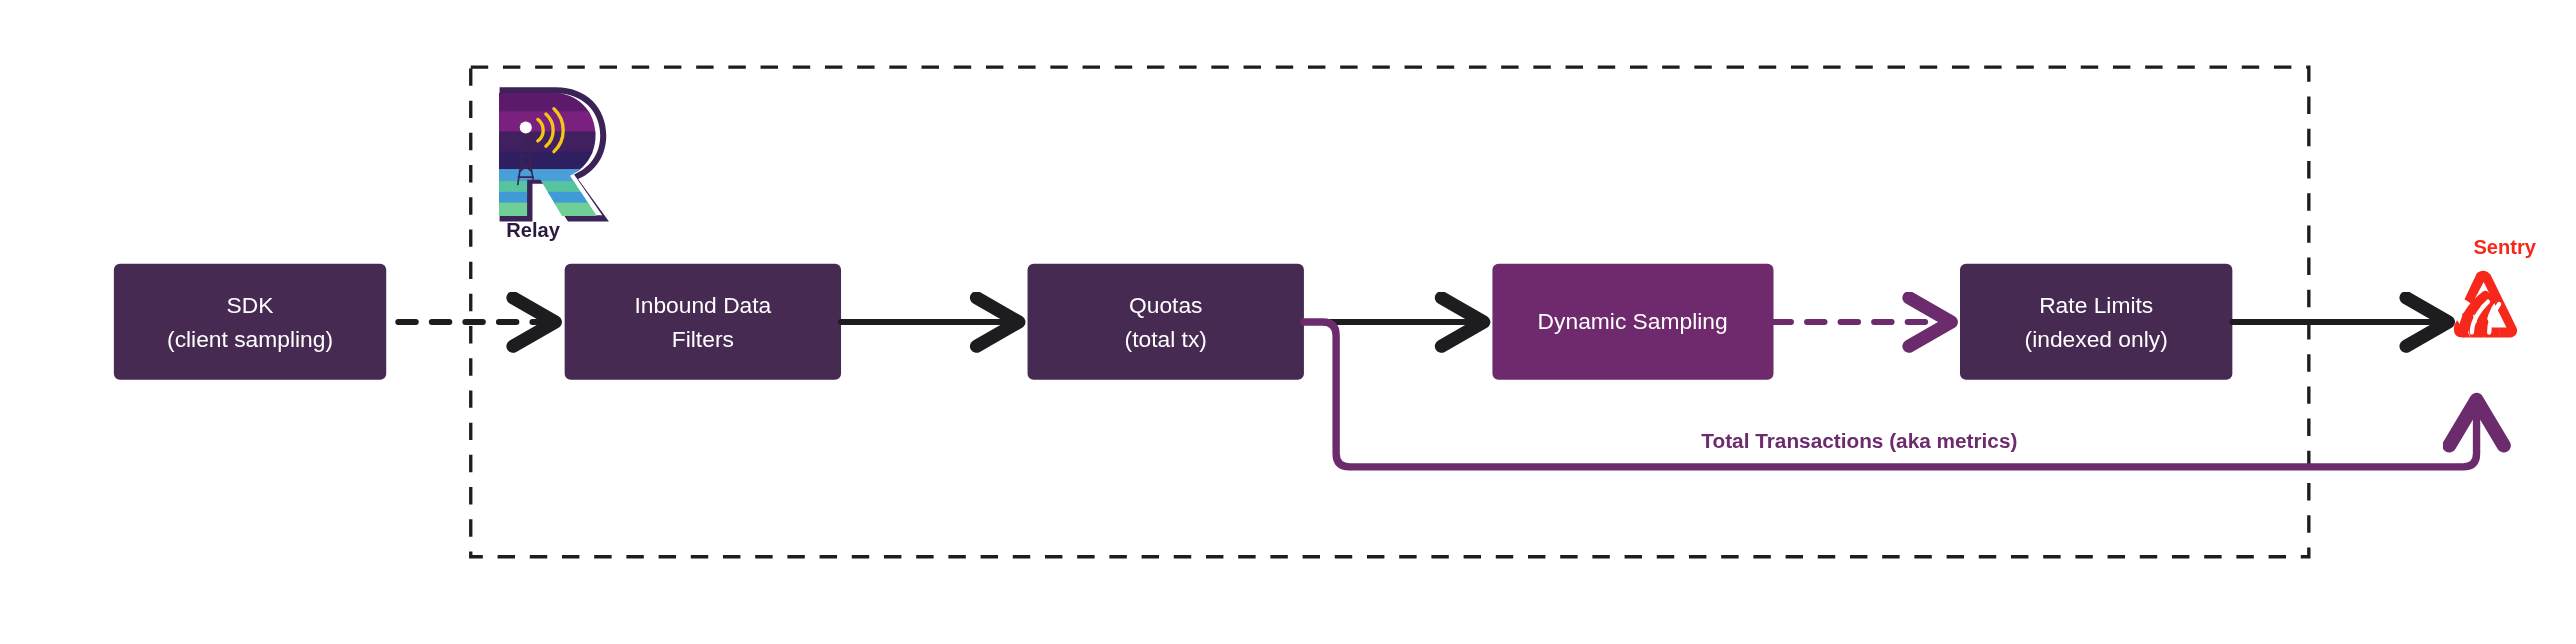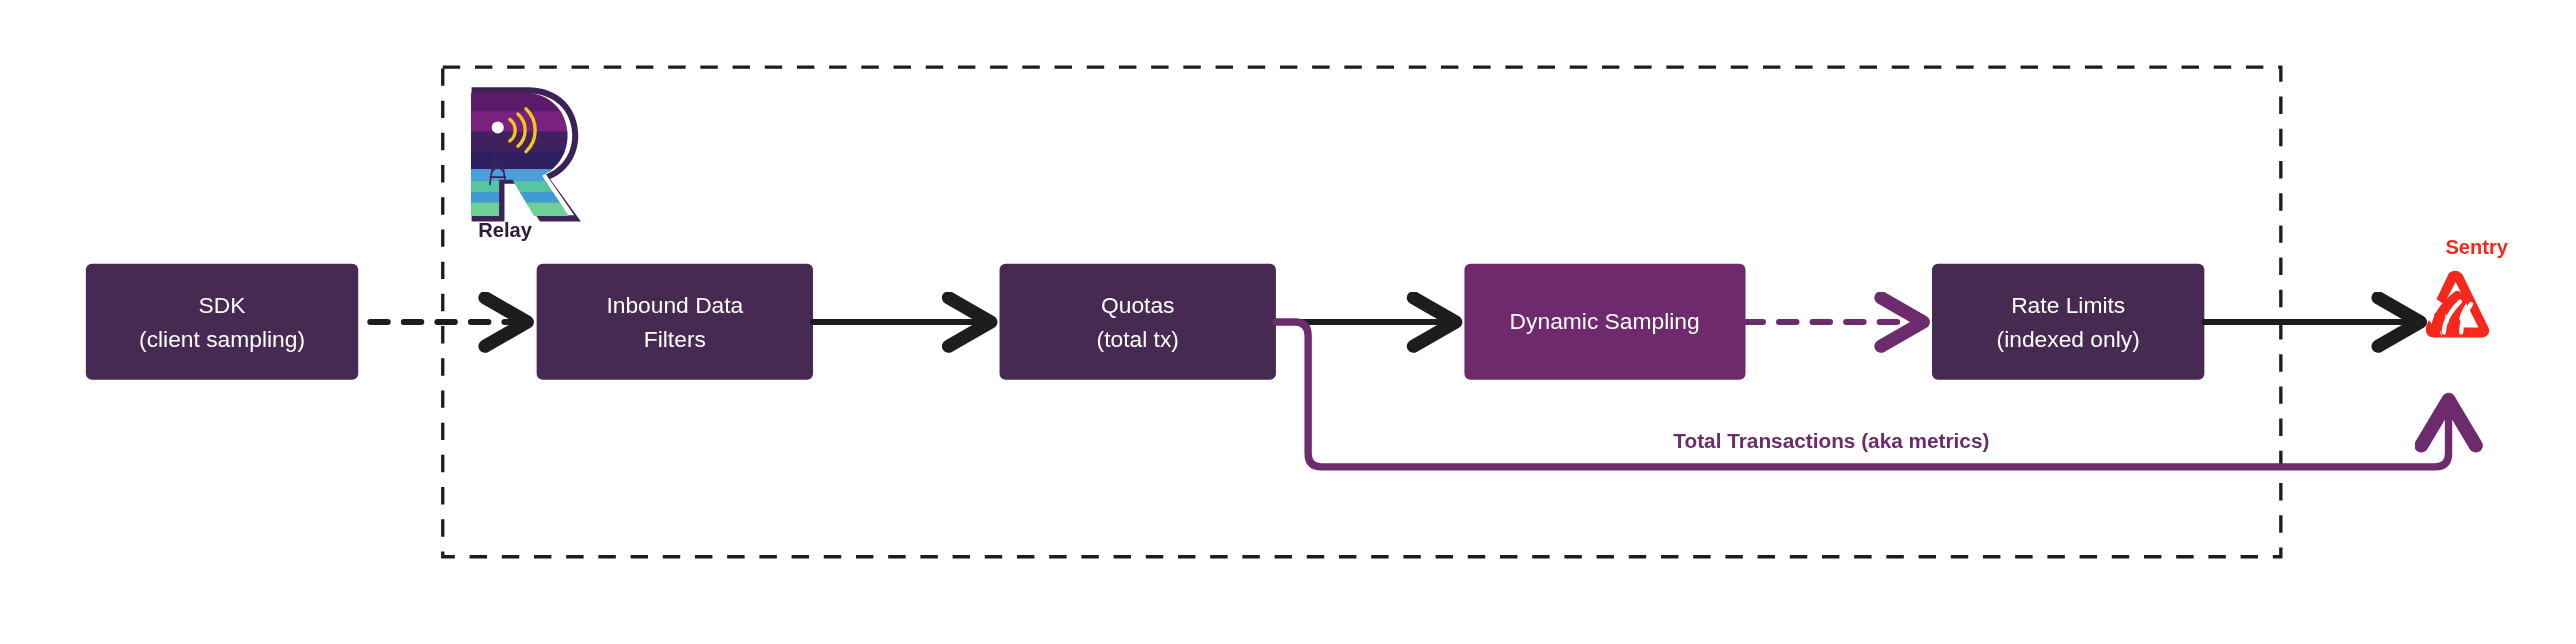--- a/index.html
+++ b/index.html
@@ -11,20 +11,21 @@
     width: 2576px;
     height: 644px;
     overflow: hidden;
     font-family: "Liberation Sans", sans-serif;
   }
   #diagram-root {
     position: relative;
     width: 2160px;
     height: 644px;
     background: #ffffff;
+    padding-left: 28px;
   }
   svg.diagram-canvas {
     display: block;
     width: 2576px;
     height: 644px;
   }
   .node-label {
     font-family: "Liberation Sans", sans-serif;
     font-size: 34px;
     fill: #ffffff;

